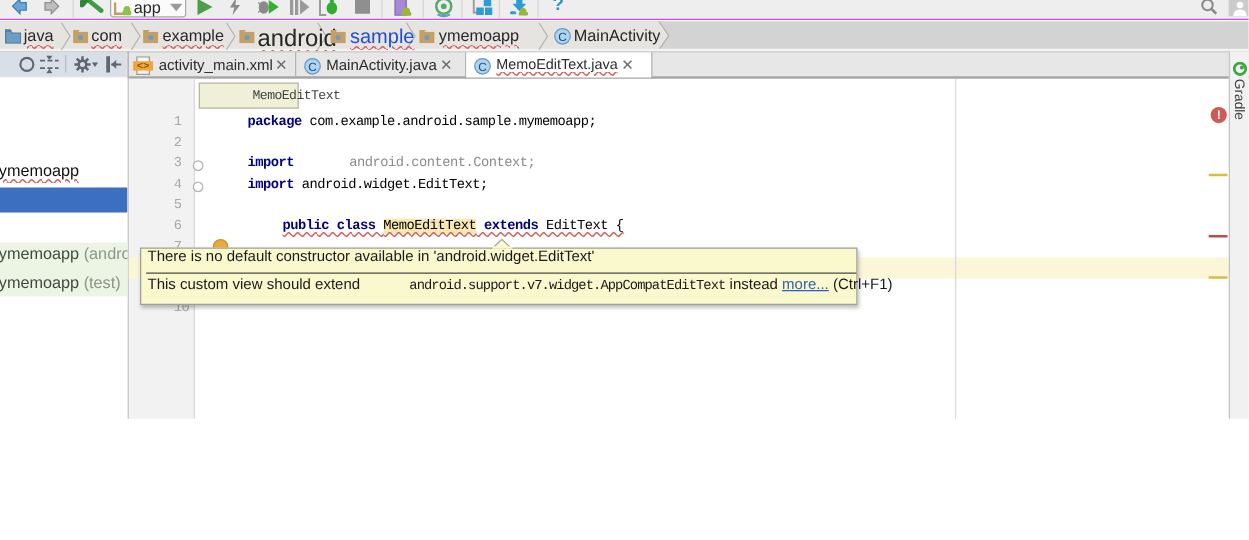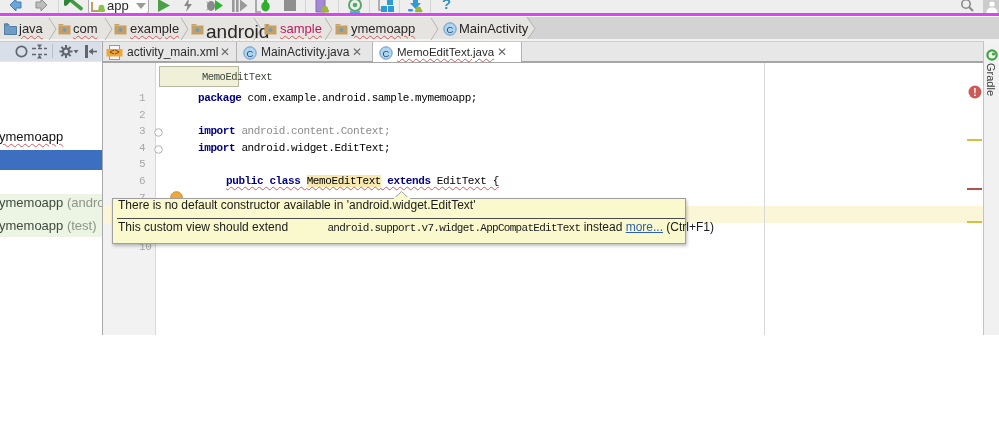--- a/index.html
+++ b/index.html
@@ -6,21 +6,21 @@
 html,body { width:999px; height:432px; background:#fff; overflow:hidden; }
 body { position:relative; font-family:"Liberation Sans", sans-serif; }
 .abs { position:absolute; }
 .mono { font-family:"Liberation Mono", monospace;padding-left:36px; }
 .cl { left:162px; font-size:11px; line-height:16.6px; letter-spacing:-0.4px; white-space:pre; color:#000; }
 .sq { text-decoration-line:underline; text-decoration-style:wavy; text-decoration-color:#d65a5a; text-decoration-thickness:1px; text-underline-offset:2px; }
 </style>
 </head>
 <body>
 
-<div class="abs" id="toolbar" style="left:0;top:0;width:999px;height:16px;background:#eeeeee;border-bottom:3px solid #d946ef;overflow:hidden;">
+<div class="abs" id="toolbar" style="left:0;top:0;width:999px;height:16px;background:#eeeeee;border-bottom:1px solid #d946ef;overflow:hidden;">
 
   <svg class="abs" style="left:7px;top:-2px;" width="16" height="15" viewBox="0 0 16 15">
     <path d="M9 1 L3 7 L9 13 L9 10 L14 10 L14 4 L9 4 Z" fill="#6ca6d8" stroke="#3f7fb5" stroke-width="1"></path>
   </svg>
 
   <svg class="abs" style="left:34px;top:-2px;" width="16" height="15" viewBox="0 0 16 15">
     <path d="M7 1 L13 7 L7 13 L7 10 L2 10 L2 4 L7 4 Z" fill="#bdbdbd" stroke="#8f8f8f" stroke-width="1"></path>
   </svg>
   <div class="abs" style="left:58px;top:0;width:1px;height:14px;background:#d4d4d4;"></div>
 
@@ -165,21 +165,21 @@
   <rect x="0.5" y="2.5" width="12" height="9" fill="#c5a064"></rect>
   <circle cx="6.5" cy="7" r="2" fill="#6f9bc0"></circle>
 </svg>
 <div class="abs sq" style="left:206px;top:21px;font-size:19px;color:#262626;">android</div>
 
 <svg class="abs" style="left:264px;top:23px;" width="13" height="12" viewBox="0 0 13 12">
   <path d="M0.5 2.5 L4.5 2.5 L5.8 1 L0.5 1 Z" fill="#c5a064"></path>
   <rect x="0.5" y="2.5" width="12" height="9" fill="#c5a064"></rect>
   <circle cx="6.5" cy="7" r="2" fill="#6f9bc0"></circle>
 </svg>
-<div class="abs sq" style="left:280px;top:21px;font-size:13px;color:#be185d;">sample</div>
+<div class="abs sq" style="left:280px;top:21px;font-size:16px;color:#1d4ed8;">sample</div>
 
 <svg class="abs" style="left:335px;top:23px;" width="13" height="12" viewBox="0 0 13 12">
   <path d="M0.5 2.5 L4.5 2.5 L5.8 1 L0.5 1 Z" fill="#c5a064"></path>
   <rect x="0.5" y="2.5" width="12" height="9" fill="#c5a064"></rect>
   <circle cx="6.5" cy="7" r="2" fill="#6f9bc0"></circle>
 </svg>
 <div class="abs sq" style="left:351px;top:21px;font-size:13px;color:#262626;">ymemoapp</div>
 
 <svg class="abs" style="left:443px;top:22px;" width="14" height="14" viewBox="0 0 14 14">
   <circle cx="7" cy="7" r="6.2" fill="#aed4f0" stroke="#6a98c1" stroke-width="1"></circle>
@@ -265,21 +265,21 @@
 <div class="abs mono" style="left:103px;top:239.4px;width:16px;text-align:right;font-size:11px;line-height:16.6px;color:#a8a8a8;letter-spacing:-0.4px;">10</div>
 
 <svg class="abs" style="left:154px;top:128px;" width="9" height="9">
     <circle cx="4.5" cy="4.5" r="3.8" fill="#ffffff" stroke="#b0b0b0"></circle>
   </svg>
 <svg class="abs" style="left:154px;top:144.5px;" width="9" height="9">
     <circle cx="4.5" cy="4.5" r="3.8" fill="#ffffff" stroke="#b0b0b0"></circle>
   </svg>
 
 <div class="abs mono cl" style="top:90px;"><b style="color:#000080;">package</b> com.example.android.sample.mymemoapp;</div>
-<div class="abs mono cl" style="top:123.2px;"><b style="color:#000080;">import</b><span style="color:#8c8c8c;"> android.content.Context;</span></div>
+<div class="abs mono cl" style="top:123.2px;"><b style="color:#000080;">import</b><span style="color:#8c8c8c;margin-left:38px;"> android.content.Context;</span></div>
 <div class="abs mono cl" style="top:139.8px;"><b style="color:#000080;">import</b> android.widget.EditText;</div>
 <div class="abs mono cl sq" style="top:173px;margin-left:28px;"><b style="color:#000080;">public class </b><span style="background:#f7e8b0;">MemoEditText</span><b style="color:#000080;"> extends </b>EditText {</div>
 
 <div class="abs" style="left:159px;top:66px;width:80px;height:21px;background:#f0f0d8;border:1px solid #b7b7a0;"></div>
 <div class="abs mono" style="left:166px;top:71px;font-size:10.5px;letter-spacing:-0.45px;color:#3d463d;">MemoEditText</div>
 
 <svg class="abs" style="left:170px;top:191px;" width="13" height="13">
     <circle cx="6.5" cy="6.5" r="5.8" fill="#efa83a" stroke="#cf8d26"></circle>
   </svg>
 

